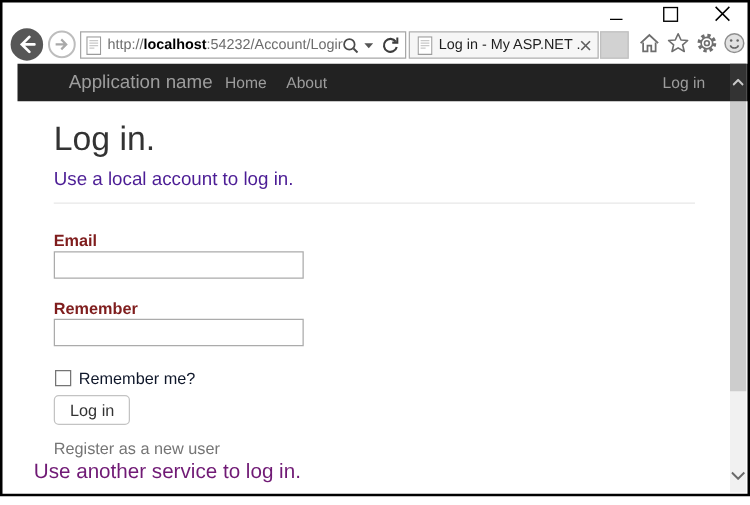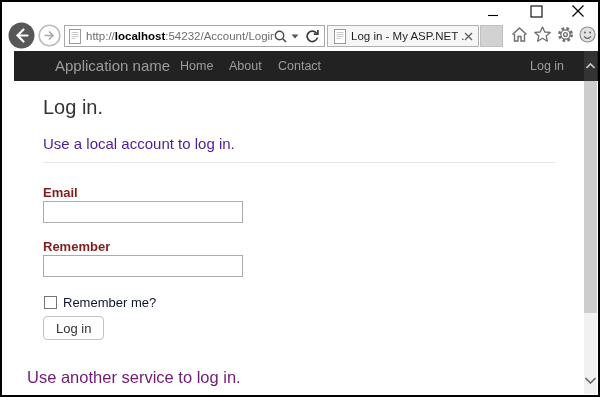--- a/index.html
+++ b/index.html
@@ -31,21 +31,21 @@
   .ico-home { left:511px; } .ico-star { left:534px; } .ico-gear { left:557px; } .ico-smile { left:579px; }
 
   
   .navbar { position:absolute; left:14px; top:51px; width:596px; height:30px; background:#222; z-index:5; }
   .navbar a { position:absolute; top:0; height:30px; line-height:30px; color:#9d9d9d; text-decoration:none; font-size:12.5px; cursor:pointer; }
   .nav-brand { left:41px; font-size:15px !important; }
   .nav-home { left:166px; } .nav-about { left:215px; } .nav-contact { left:264px; }
   .nav-register { left:458px; } .nav-login { left:516px; }
 
   
-  .pg-heading { position:absolute; left:43px; top:96px; font-size:20px; font-weight:400; color:#333; }
+  .pg-heading { position:absolute; left:43px; top:96px; font-size:27px; font-weight:400; color:#333; }
   .pg-intro   { position:absolute; left:43px; top:135px; font-size:15px; color:#4c1d95; }
   .pg-hr      { position:absolute; left:43px; top:162px; width:513px; height:1px; background:#e7e7e7; }
   .fld-label  { position:absolute; left:43px; font-size:13px; font-weight:700; color:#7f1d1d; }
   .lbl-email { top:185px; } .lbl-pass { top:239px; }
   .fld-input  { position:absolute; left:43px; width:200px; height:22px; border:1px solid #ababab; background:#fff; font-size:13px; padding:2px 4px; }
   .in-email { top:201px; } .in-pass { top:255px; }
   .chk { position:absolute; left:44px; top:296px; width:13px; height:13px; border:1px solid #757575; background:#fff; cursor:pointer; }
   .chk-label { position:absolute; left:63px; top:295px; font-size:13px; color:#0f172a; cursor:pointer;text-align:right; }
   .login-btn { position:absolute; left:43px; top:316px; height:24px; padding:0 12px; font-size:13px; color:#333;
                background:#fff; border:1px solid #c3c3c3; border-radius:4px; cursor:pointer; font-family:"Liberation Sans",sans-serif; }
@@ -169,39 +169,39 @@
       <circle cx="5.9" cy="6.4" r="1" fill="#666"></circle>
         <circle cx="11.1" cy="6.4" r="1" fill="#666"></circle>
       <path d="M5.2 10.3 A3.6 3.6 0 0 0 11.8 10.3" fill="none" stroke="#666" stroke-width="1.2"></path>
     </svg>
   </button>
 
   <div class="navbar">
     <a class="nav-brand">Application name</a>
     <a class="nav-home">Home</a>
     <a class="nav-about">About</a>
-    <a class="nav-contact">Contact</a>
     <a class="nav-login">Log in</a>
   </div>
 
   <div class="pg-heading">Log in.</div>
   <div class="pg-intro">Use a local account to log in.</div>
   <div class="pg-hr"></div>
 
   <label class="fld-label lbl-email">Email</label>
   <input class="fld-input in-email" type="text" value="" style="">
 
   <label class="fld-label lbl-pass">Remember</label>
   <input class="fld-input in-pass" type="password" value="" style="">
 
   <span class="chk"></span>
   <label class="chk-label">Remember me?</label>
 
   <button class="login-btn">Log in</button>
 
+  <a class="reg-link">Register as a new user</a>
   <div class="other-heading">Use another service to log in.</div>
 
   <div class="sb-track"></div>
   <button class="sb-up">
     <svg width="9" height="6">
         <path d="M0.5 5 L4.5 1 L8.5 5" stroke="#c9c9c9" stroke-width="1.6" fill="none"></path>
       </svg>
   </button>
   <div class="sb-thumb"></div>
   <button class="sb-down">

